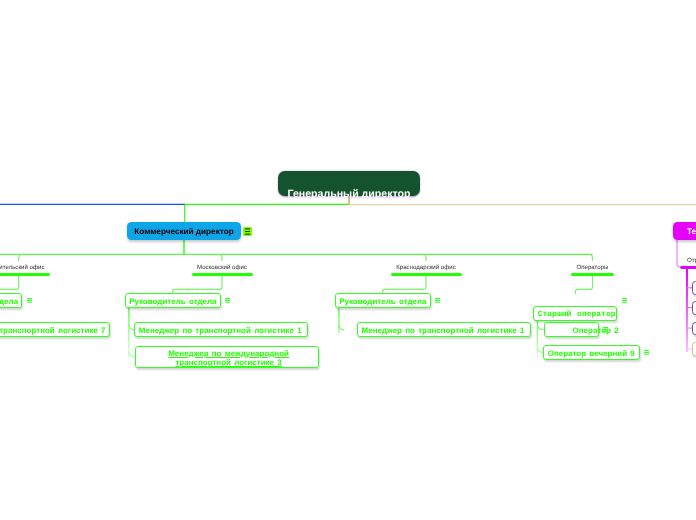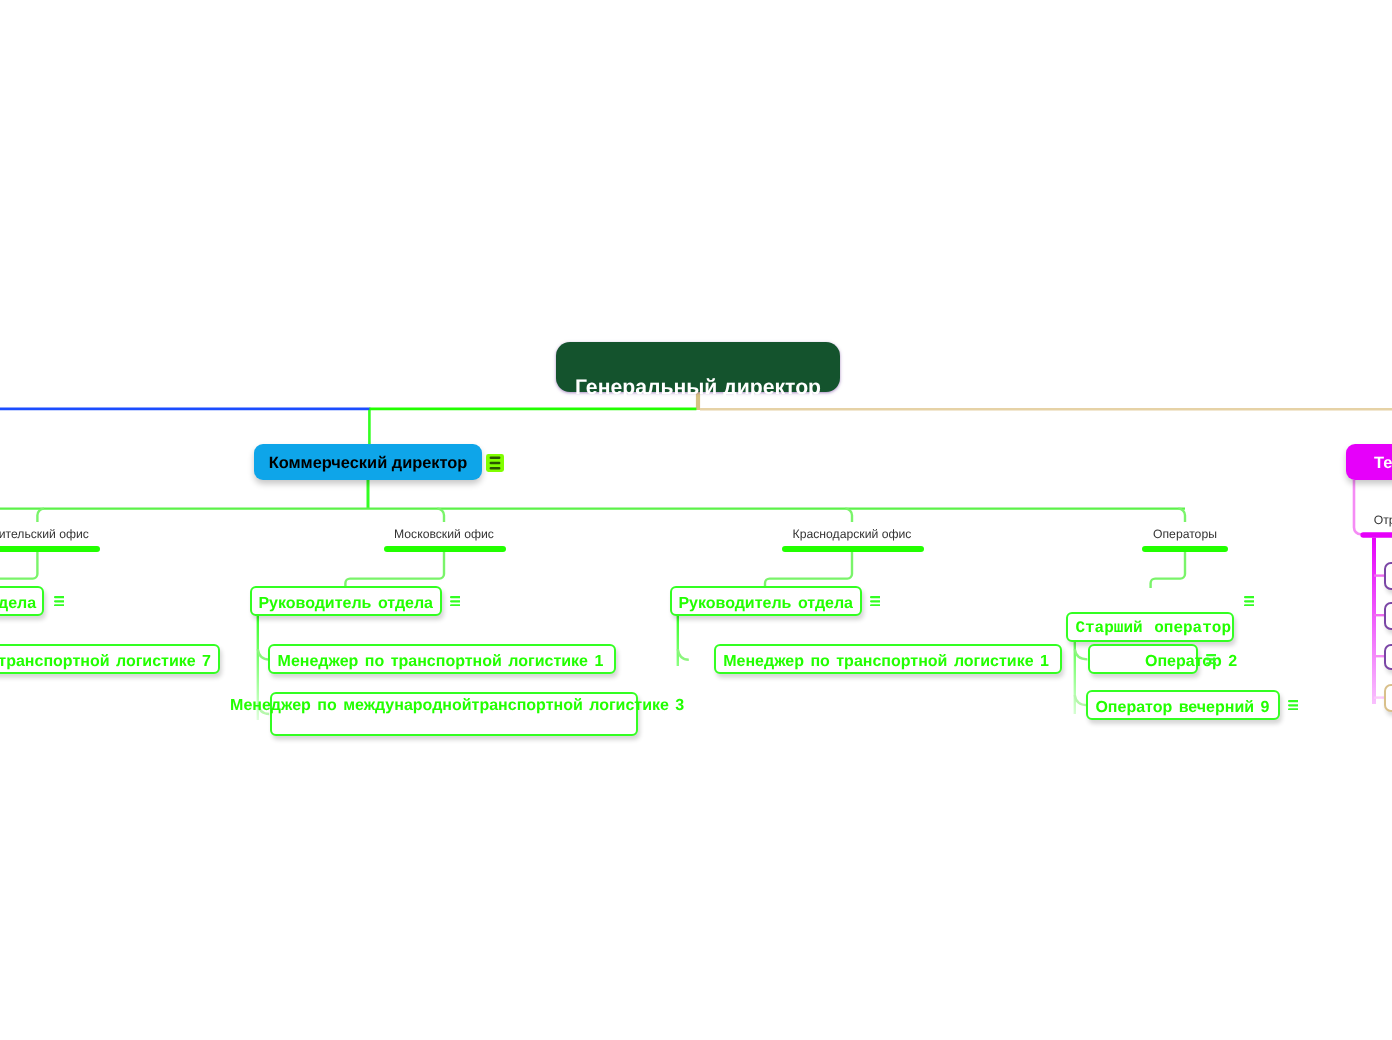--- a/index.html
+++ b/index.html
@@ -16,21 +16,21 @@
         box-shadow:0 2px 3px rgba(0,0,0,.22);}
   .l1mag{background:#e600fa;color:#ffffff;border-radius:4.5px;font-weight:bold;font-size:8.2px;padding-top:1px;
         box-shadow:0 2px 3px rgba(0,0,0,.22);}
   .grp{position:absolute;text-align:center;}
   .grp .t{font-size:6.1px;color:#333;font-weight:normal;line-height:7px;}
   .grp .bar{height:3px;border-radius:2px;background:#22ff00;}
   .gbox{position:absolute;box-sizing:border-box;background:#fff;border:1.4px solid #33ff22;
         border-radius:3px;color:#22ff00;font-weight:bold;font-size:8px;word-spacing:1px;
         box-shadow:1px 2px 2px rgba(0,0,0,.16);display:flex;align-items:center;
         justify-content:flex-start;white-space:nowrap;padding-left:3.6px;line-height:9px;padding-top:1.4px;}
-  .gbox.twoline{flex-direction:row;align-items:flex-start;justify-content:center;}
+  .gbox.twoline{flex-direction:column;align-items:center;justify-content:center;text-decoration:underline;}
   .gbox.rtl{justify-content:flex-end;padding-left:0;padding-right:3.3px;}
 </style>
 </head>
 <body>
 
 <div id="canvas">
 
 <svg class="links" viewBox="0 0 696 520" shape-rendering="geometricPrecision">
   <defs>
     <linearGradient id="fadeG" gradientUnits="userSpaceOnUse" x1="0" y1="307" x2="0" y2="360">

